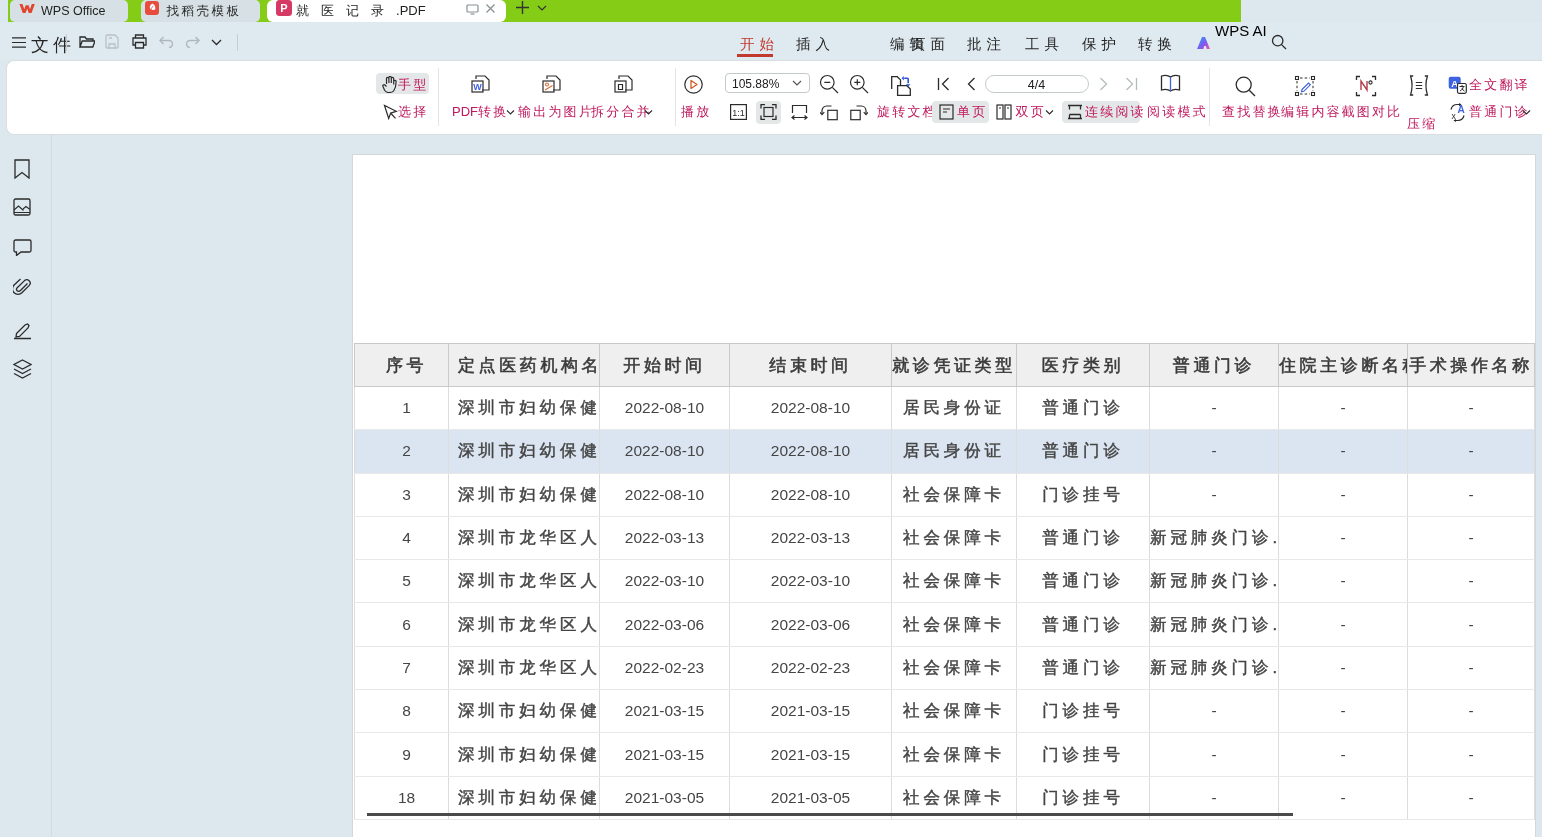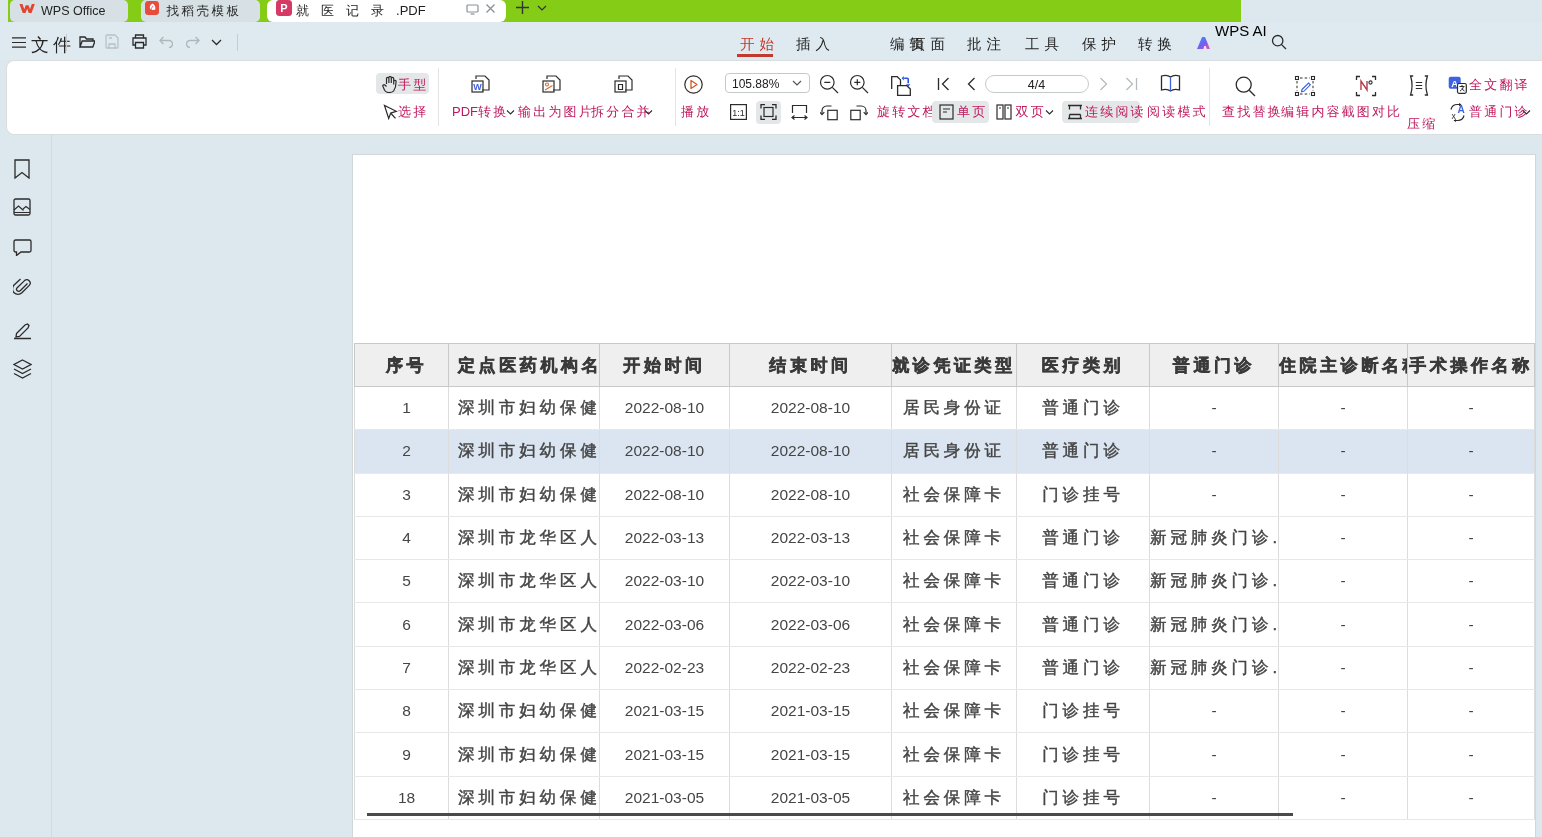--- a/index.html
+++ b/index.html
@@ -18,21 +18,21 @@
 .tdiv{position:absolute;top:8px;height:58px;width:1px;background:#e2e5e6}
 .lbl{position:absolute;font-size:13px;color:#be185d;letter-spacing:2.2px;white-space:nowrap;line-height:14px}
 .sel{background:#e4e7e7;border-radius:4px}
 
 #canvas{position:absolute;left:0;top:135px;width:1542px;height:702px;background:#dce8ee}
 #lstrip{position:absolute;left:51px;top:0;width:1px;height:702px;background:#d4dbde}
 #page{position:absolute;left:352px;top:19px;width:1184px;height:683px;background:#fff;border:1px solid #d2d7da;border-bottom:none}
 
 #tbl{position:absolute;left:1px;top:188px;border-collapse:collapse;table-layout:fixed;width:1180px}
 #tbl td{border:1px solid #dcdcdc;text-align:center;vertical-align:middle;font-size:16.5px;color:#454545;-webkit-text-stroke:.45px #454545;letter-spacing:3.9px;overflow:hidden;white-space:nowrap}
-#tbl tr.hd td{background:#efeff0;font-weight:bold;font-size:17px;color:#3a3a3a;-webkit-text-stroke:.55px #3a3a3a;letter-spacing:3.6px;border-color:#c9c9c9;height:43px}
+#tbl tr.hd td{background:#efeff0;font-weight:normal;font-size:17px;color:#3a3a3a;-webkit-text-stroke:.55px #3a3a3a;letter-spacing:3.6px;border-color:#c9c9c9;height:43px}
 #tbl tr.bd td{height:43.3px;border-top-color:#e8e8e8;border-bottom-color:#e8e8e8}
 #tbl tr.blue td{background:#dbe5f2}
 #tbl td.num{letter-spacing:0;font-size:15.5px;-webkit-text-stroke:0 transparent}
 .dots{letter-spacing:0 !important}
 #tbl td:nth-child(2){padding-left:9px}
 #tbl td:first-child{padding-left:10px}
 </style></head><body>
 <div id="tabbar">
 <div class="tab" style="left:2px;width:118px"></div>
 <div class="tab" style="left:133px;width:119px"></div>

